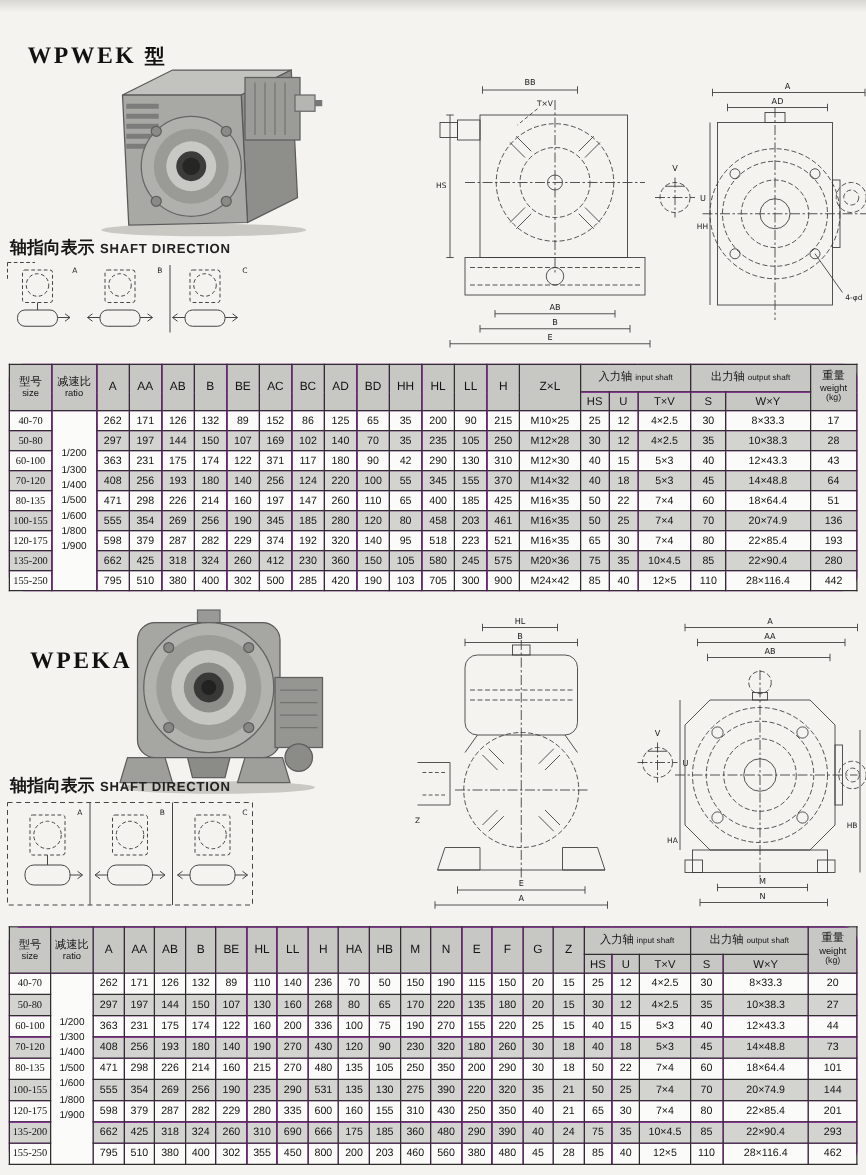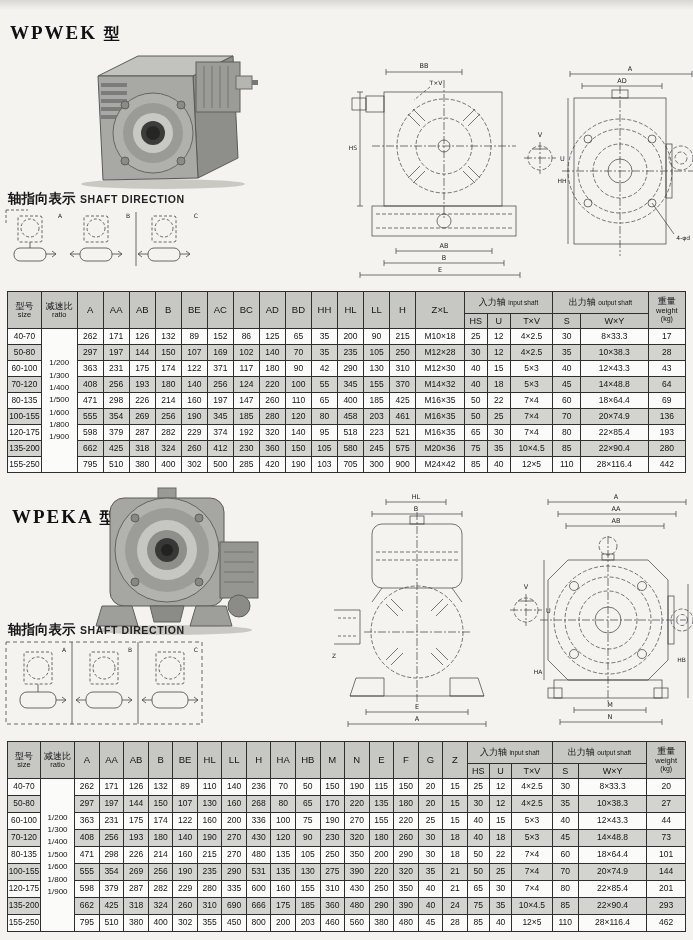--- a/index.html
+++ b/index.html
@@ -1,20 +1,20 @@
 <!DOCTYPE html>
 <html><head>
 <meta charset="utf-8">
 <style>
   html,body{margin:0;padding:0;background:#8a8a88;}
   .page{position:relative;width:693px;height:940px;background:#f4f3f0;overflow:hidden;
         font-family:"Liberation Sans",sans-serif;color:#1a1a1a;margin:0 auto;}
   .scan-top{position:absolute;top:0;left:0;right:0;height:10px;
             background:linear-gradient(#d8d7d3,#f4f3f0);}
-  .model-title{position:absolute;margin:0;font-family:"Liberation Serif",serif;
+  .model-title{position:absolute;margin:12px;font-family:"Liberation Serif",serif;
                font-weight:bold;font-size:19px;letter-spacing:2px;color:#111;}
   .model-title .cjk{font-size:16px;letter-spacing:0;font-family:"DejaVu Sans",sans-serif;}
   .shaft-dir{position:absolute;white-space:nowrap;}
   .shaft-dir .cn{font-size:13.5px;font-weight:bold;font-family:"DejaVu Sans",sans-serif;color:#161616;}
   .shaft-dir .en{font-size:10.5px;font-weight:bold;letter-spacing:.6px;color:#222;text-align:right;}
   .abs{position:absolute;}
 
   
   .spec{position:absolute;border-collapse:collapse;table-layout:fixed;background:#d946ef;border-radius:12px;}
   .spec th,.spec td{border:1px solid #2e2e2e;text-align:center;vertical-align:middle;
@@ -26,21 +26,21 @@
   .spec .h2l span{display:block;}
   .spec .h2l .l1{font-size:9px;font-family:"DejaVu Sans",sans-serif;}
   .spec .h2l .l2{font-size:7.5px;}
   .spec .h2l .l3{font-size:7px;}
   .spec .grp .cn{font-size:9px;font-family:"DejaVu Sans",sans-serif;}
   .spec .grp .en{font-size:6.5px;}
   .spec tbody td{height:15px;background:#fbfbfa;}
   .spec.t2 tbody td{height:16px;}
   .spec tbody tr.odd td{background:#d3d3d0;}
   .spec td.c-ratio{background:#fbfbfa;font-size:8px;line-height:1.55;}
-  .spec td.c-size{font-size:8.3px;}
+  .spec td.c-size{font-size:8.3px;font-family:Liberation Serif, serif;}
 
   
   svg text{font-family:"DejaVu Sans",sans-serif;}
   .tl{fill:#222;font-size:6.5px;}
   .tl2{fill:#222;font-size:6px;}
 </style>
 </head>
 <body>
 
 <div class="page">
@@ -278,21 +278,21 @@
           <td>132</td>
           <td>89</td>
           <td>152</td>
           <td>86</td>
           <td>125</td>
           <td>65</td>
           <td>35</td>
           <td>200</td>
           <td>90</td>
           <td>215</td>
-          <td>M10×18</td>
+          <td>M10×25</td>
           <td>25</td>
           <td>12</td>
           <td>4×2.5</td>
           <td>30</td>
           <td>8×33.3</td>
           <td>17</td>
         </tr>
         <tr class="odd">
           <td class="c-size">50-80</td>
           <td>297</td>
@@ -376,21 +376,21 @@
           <td>65</td>
           <td>400</td>
           <td>185</td>
           <td>425</td>
           <td>M16×35</td>
           <td>50</td>
           <td>22</td>
           <td>7×4</td>
           <td>60</td>
           <td>18×64.4</td>
-          <td>69</td>
+          <td>51</td>
         </tr>
         <tr class="odd">
           <td class="c-size">100-155</td>
           <td>555</td>
           <td>354</td>
           <td>269</td>
           <td>256</td>
           <td>190</td>
           <td>345</td>
           <td>185</td>

